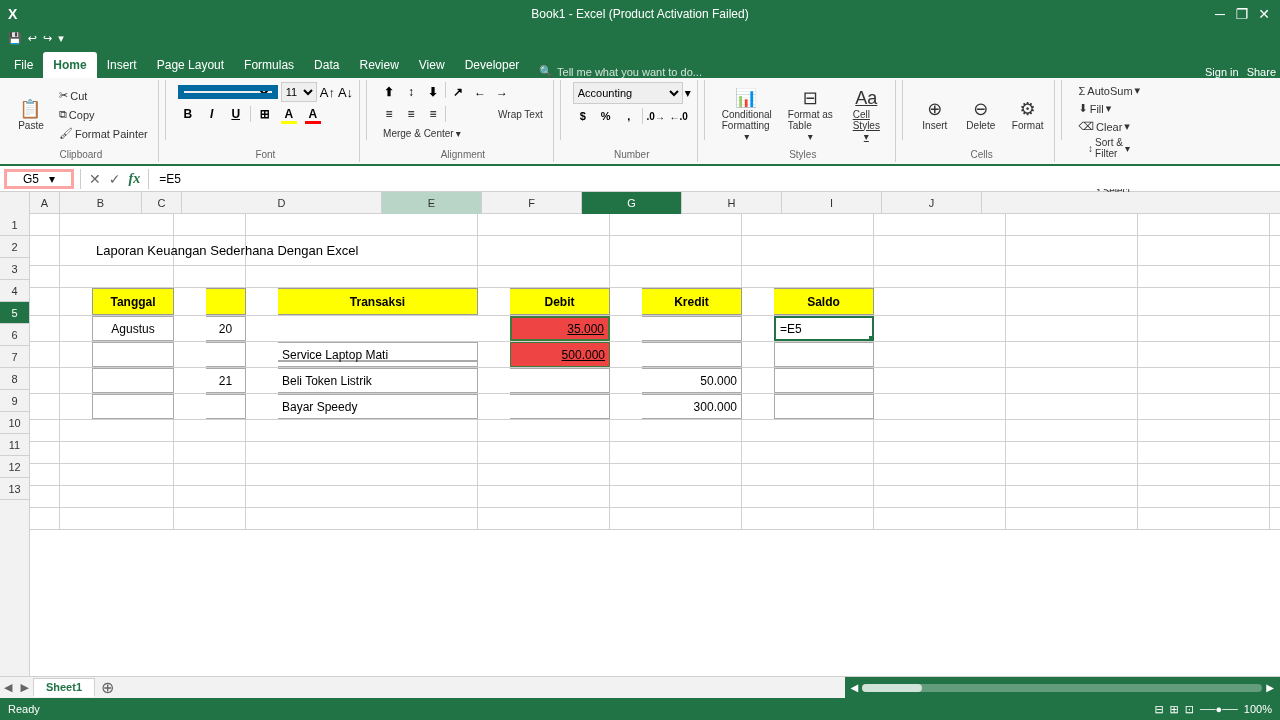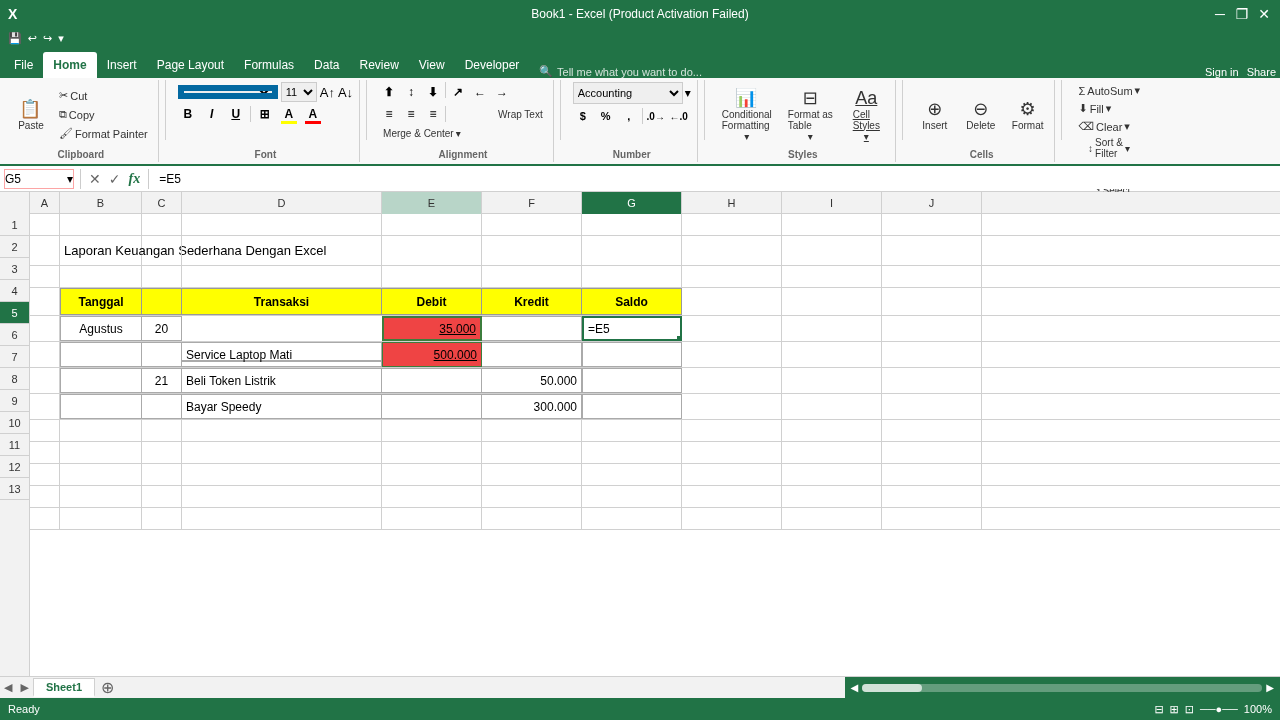--- a/index.html
+++ b/index.html
@@ -74,21 +74,20 @@
       min-width: fit-content;
     }
     .ribbon-group:last-child { border-right: none; }
     .ribbon-group-label {
       font-size: 10px;
       color: #666;
       margin-top: auto;
       padding-top: 2px;
       border-top: none;
       align-self: center;
-      font-weight: bold;
     }
     .ribbon-group-content {
       display: flex;
       align-items: center;
       gap: 3px;
       flex: 1;
     }
     .ribbon-btn {
       display: flex;
       flex-direction: column;
@@ -119,22 +118,22 @@
       align-items: center;
       height: 26px;
       border-bottom: 1px solid #d0d0d0;
       background: #fff;
       padding: 0 4px;
       gap: 4px;
     }
     .cell-ref-box {
       width: 70px;
       height: 20px;
-      border: 1px solid #fca5a5;
-      padding: 0 0;
+      border: 3px solid #fca5a5;
+      padding: 0 16px;
       font-size: 12px;
       display: flex;
       align-items: center;
     }
     .formula-icons { display: flex; align-items: center; gap: 4px; color: #666; font-size: 14px; }
     .formula-icon { cursor: pointer; padding: 2px; }
     .formula-divider { width: 1px; height: 20px; background: #ccc; margin: 0 2px; }
     .formula-input {
       flex: 1;
       height: 20px;
@@ -198,20 +197,21 @@
 
     .grid-rows {
       display: flex;
       flex-direction: column;
       flex: 1;
     }
     .grid-row {
       display: flex;
       height: 22px;
       border-bottom: 1px solid #d0d0d0;
+      gap: 32px;
     }
     .cell {
       border-right: 1px solid #d0d0d0;
       font-size: 12px;
       padding: 0 4px;
       display: flex;
       align-items: center;
       overflow: hidden;
       white-space: nowrap;
       position: relative;

